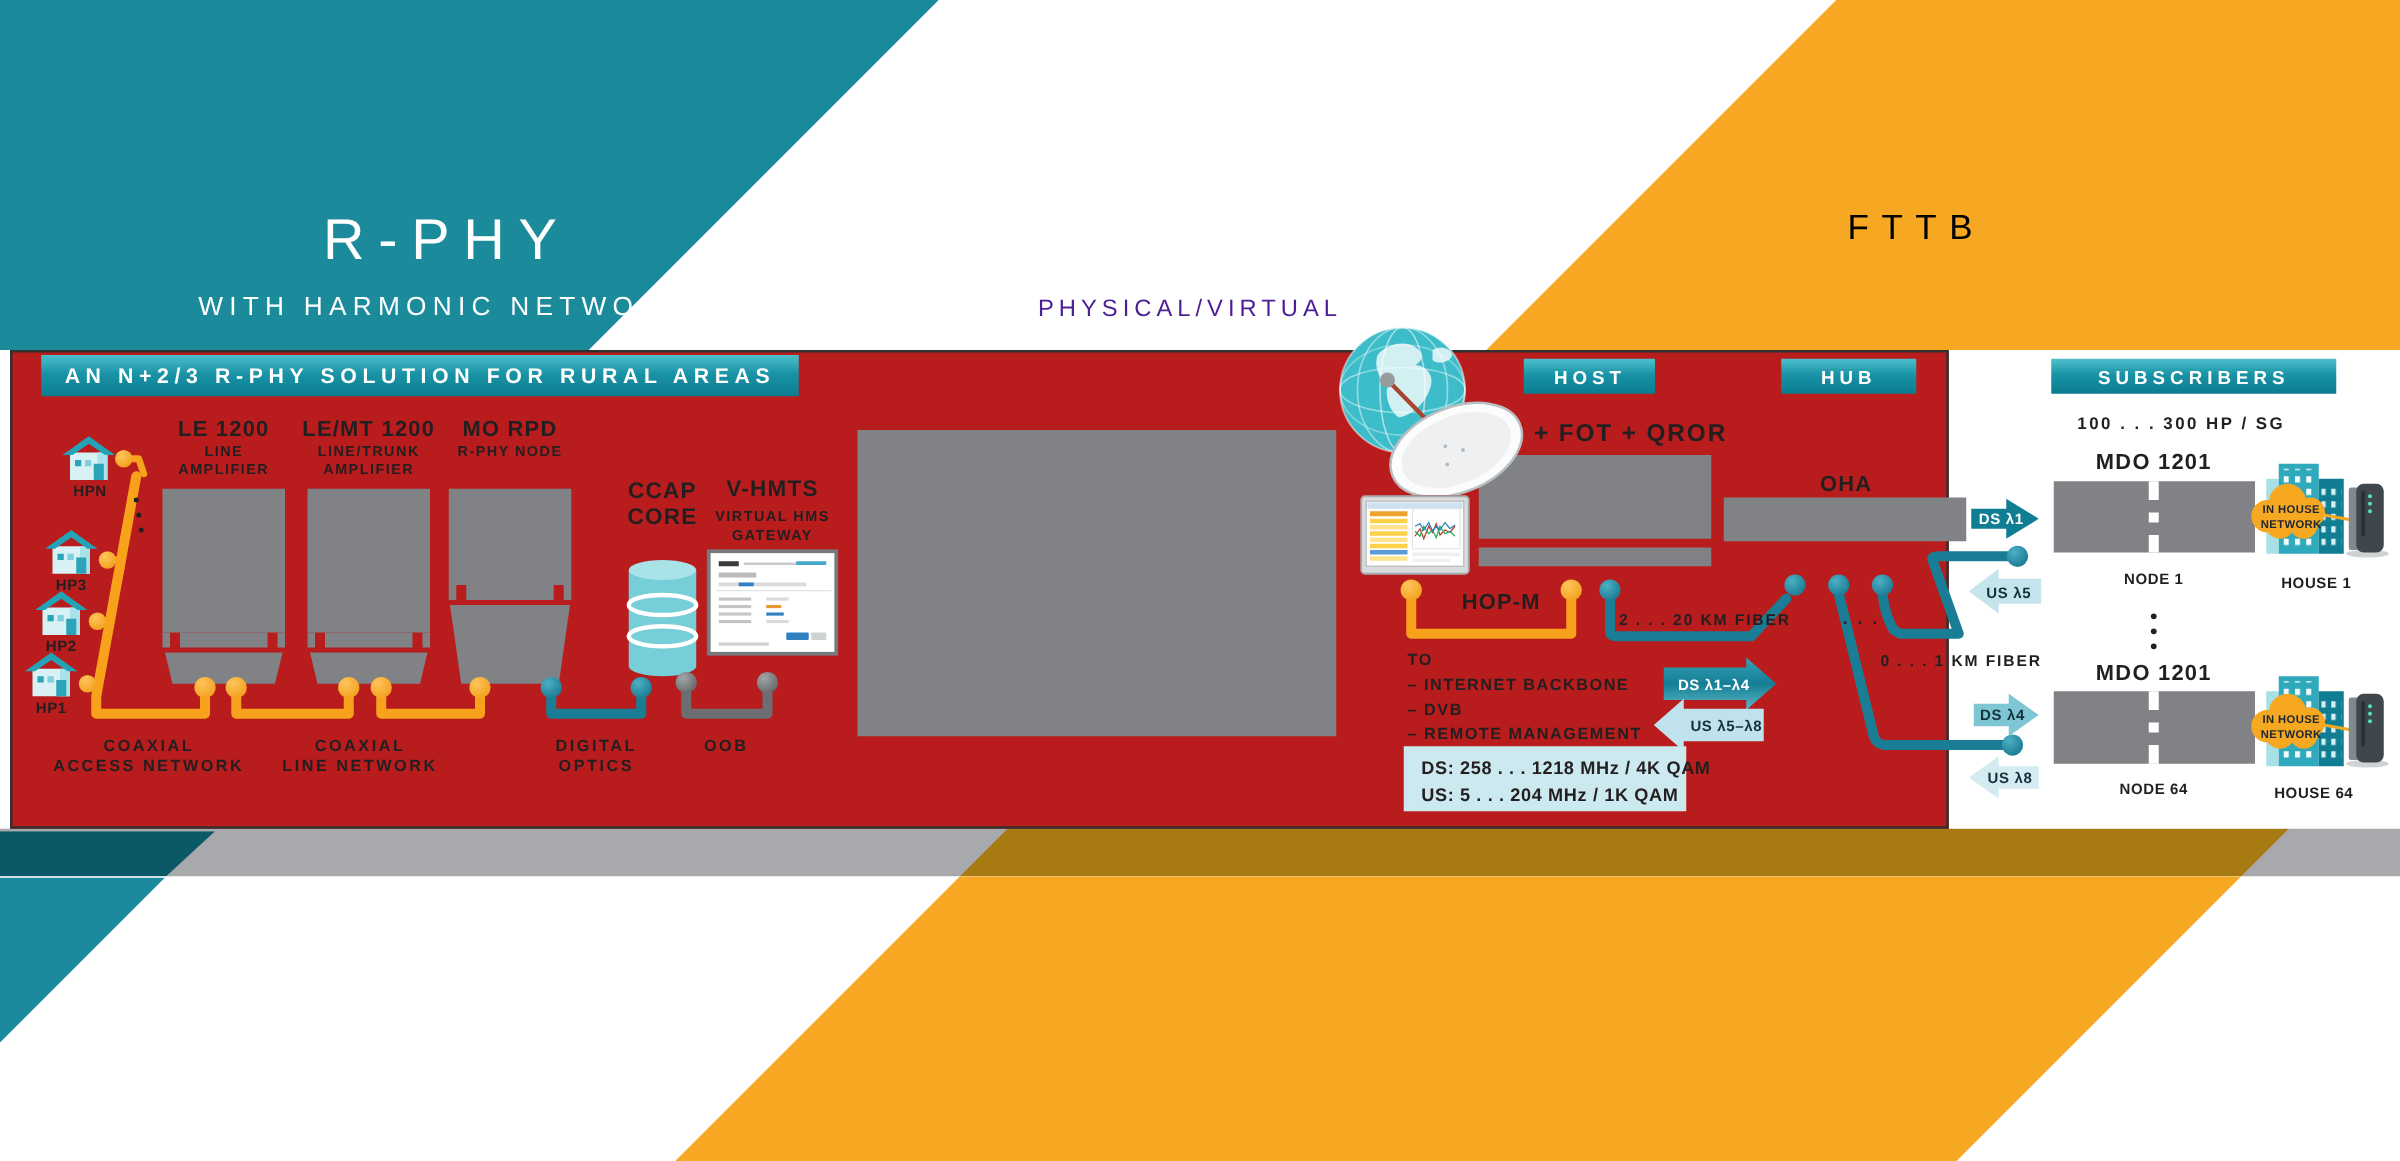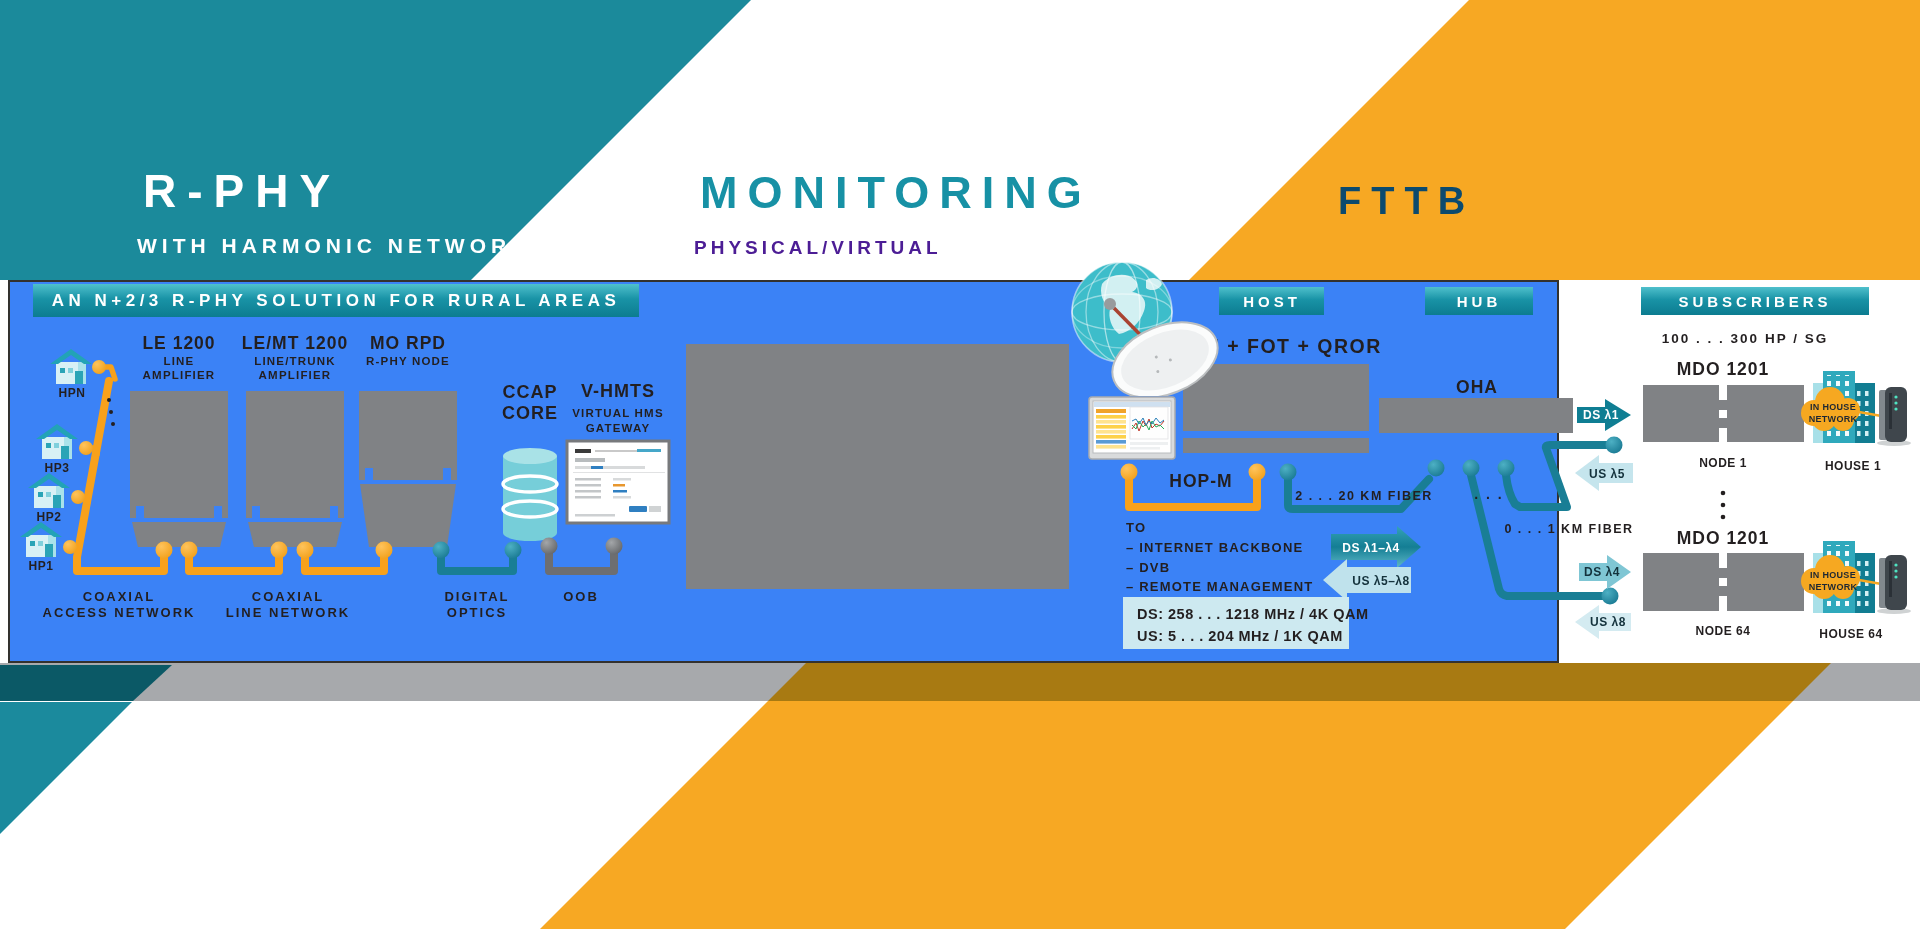--- a/index.html
+++ b/index.html
@@ -10,29 +10,29 @@
   
   #shape-teal{background:#1b8a9b;clip-path:polygon(0 0,751px 0,471px 280px,0 280px);}
   #shape-orange{background:#f7a823;clip-path:polygon(1469px 0,1920px 0,1920px 280px,1189px 280px);}
   
   #band-gray{position:absolute;left:0;top:663px;width:1920px;height:38px;background:#a7a9ac;}
   #wedge-dark{background:#0b5966;clip-path:polygon(0 665px,172px 665px,133px 701px,0 701px);}
   #tri-teal{background:#1b8a9d;clip-path:polygon(0 702px,132px 702px,0 834px);}
   #band-gold{background:#a87a12;clip-path:polygon(806px 663px,1831px 663px,1793px 701px,768px 701px);}
   #para-orange{background:#f7a823;clip-path:polygon(768px 701px,1793px 701px,1565px 929px,540px 929px);}
   
-  .hdr-text{position:absolute;font-weight:bold;white-space:nowrap;}
+  .hdr-text{position:absolute;text-align:center;font-weight:normal;white-space:nowrap;}
   #t-rphy{left:132px;top:164px;width:440px;font-size:46px;letter-spacing:11px;text-indent:11px;color:#ffffff;}
   #s-rphy{left:132px;top:234px;width:440px;font-size:21px;letter-spacing:5px;text-indent:5px;color:#ffffff;}
   #t-mon{left:690px;top:167px;width:520px;font-size:45px;letter-spacing:10px;text-indent:10px;color:#1791a5;}
   #s-mon{left:690px;top:237px;width:520px;font-size:19px;letter-spacing:4px;text-indent:4px;color:#4c1d95;}
-  #t-fttb{left:1328px;top:180px;width:400px;font-size:38px;letter-spacing:10px;text-indent:10px;color:#0c4a6e;}
+  #t-fttb{left:1328px;top:166px;width:400px;font-size:28px;letter-spacing:10px;text-indent:10px;color:#000000;}
   #s-fttb{left:1328px;top:238px;width:400px;font-size:18px;letter-spacing:3.5px;text-indent:3.5px;color:#56697b;}
   
-  #panel{position:absolute;left:8px;top:280px;width:1551px;height:383px;background:#3b82f6;
+  #panel{position:absolute;left:8px;top:280px;width:1551px;height:383px;background:#b91c1c;
          border:2px solid #33312e;box-sizing:border-box;}
   #diagram{position:absolute;left:0;top:0;width:1902px;height:379px;}
   #globe-overlay{position:absolute;left:1062px;top:258px;width:200px;height:138px;z-index:5;}
   
   svg text{font-family:"Liberation Sans",sans-serif;font-weight:bold;fill:#231f20;}
   .mid{text-anchor:middle;}
   .t-banner{font-size:17px;letter-spacing:4.5px;fill:#ffffff;}
   .t-badge{font-size:15px;letter-spacing:4px;fill:#ffffff;}
   .t-name{font-size:17.5px;letter-spacing:1px;}
   .t-name2{font-size:18px;letter-spacing:1px;}
@@ -58,21 +58,20 @@
 </head>
 <body>
 
 <div class="canvas">
 
   <div class="clip" id="shape-teal"></div>
   <div class="clip" id="shape-orange"></div>
 
   <div class="hdr-text" id="t-rphy">R-PHY</div>
   <div class="hdr-text" id="s-rphy">WITH HARMONIC NETWORK</div>
-  <div class="hdr-text" id="t-mon">MONITORING</div>
   <div class="hdr-text" id="s-mon">PHYSICAL/VIRTUAL</div>
   <div class="hdr-text" id="t-fttb">FTTB</div>
 
   <div id="band-gray"></div>
   <div class="clip" id="band-gold"></div>
   <div class="clip" id="wedge-dark"></div>
   <div class="clip" id="tri-teal"></div>
   <div class="clip" id="para-orange"></div>
 
   <div id="panel">

